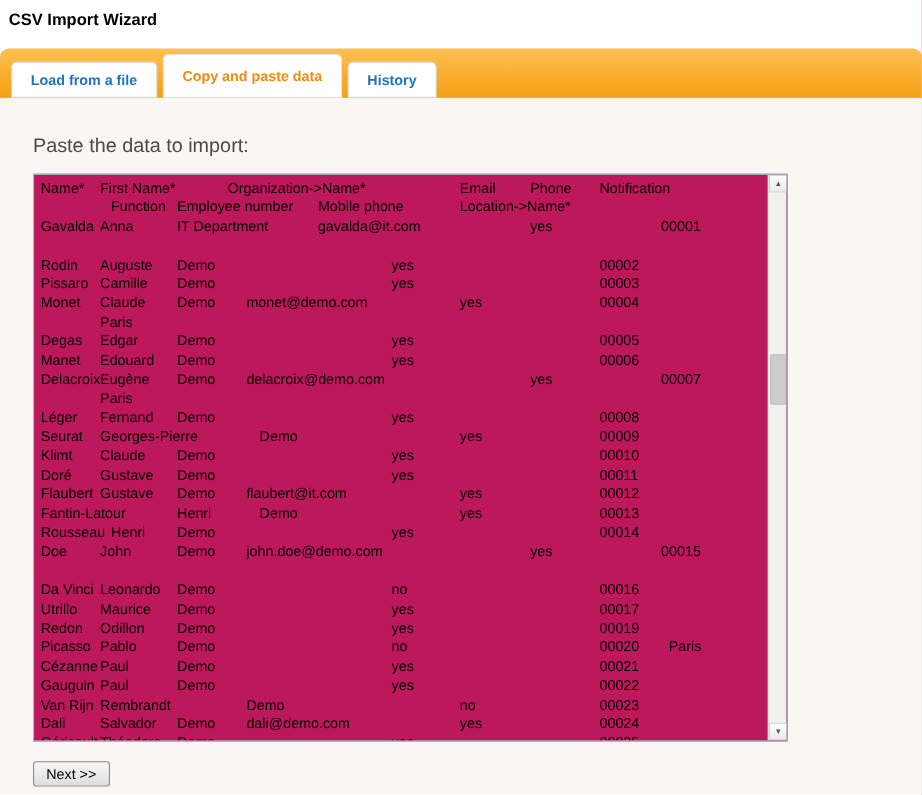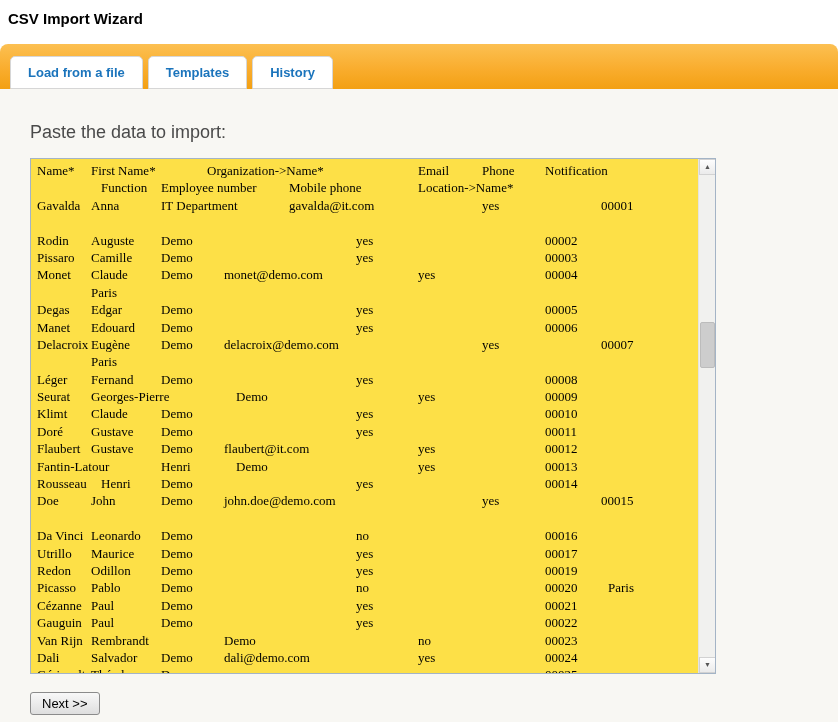--- a/index.html
+++ b/index.html
@@ -20,22 +20,22 @@
     padding:0 17px;font-size:13px;font-weight:bold;color:#1b74bc;cursor:pointer;
     white-space:nowrap;
   }
   .tab.active{height:40px;color:#ee8b0b;border-color:#e2e2e2;}
   .content{
     height:633px;box-sizing:border-box;background:#f8f7f3;
   }
   .paste-label{padding:33px 0 0 30px;font-size:18px;color:#4a4a4a;}
   .ta{
     position:relative;margin:15px 0 0 30px;width:686px;height:516px;
-    background:#fde047;border:1px solid #a4b4c6;box-sizing:border-box;
-    overflow:hidden;cursor:text;font-family:Liberation Serif, serif;
+    background:#be185d;border:1px solid #a4b4c6;box-sizing:border-box;
+    overflow:hidden;cursor:text;
   }
   .ta-text{position:absolute;left:6px;top:4px;right:19px;bottom:0;font-size:13px;overflow:hidden;}
   .ta-line{position:relative;height:17.4px;}
   .ta-cell{position:absolute;top:0;white-space:nowrap;}
   .sbar{
     position:absolute;top:0;right:0;width:17px;height:100%;
     background:#f1f1ef;border-left:1px solid #e4e4e2;box-sizing:border-box;
   }
   .sb-btn{
     position:absolute;left:0;width:17px;height:16px;box-sizing:border-box;
@@ -57,22 +57,22 @@
 </style>
 </head>
 <body>
 
 <div class="page-title">CSV Import Wizard</div>
 
 <div class="tabbar">
     <div class="tab">
       <span>Load from a file</span>
     </div>
-    <div class="tab">
-      <span>Templates</span>
+    <div class="tab active">
+      <span>Copy and paste data</span>
     </div>
     <div class="tab">
       <span>History</span>
     </div>
   </div>
 
 <div class="content">
   <div class="paste-label">Paste the data to import:</div>
 
   <div class="ta">

